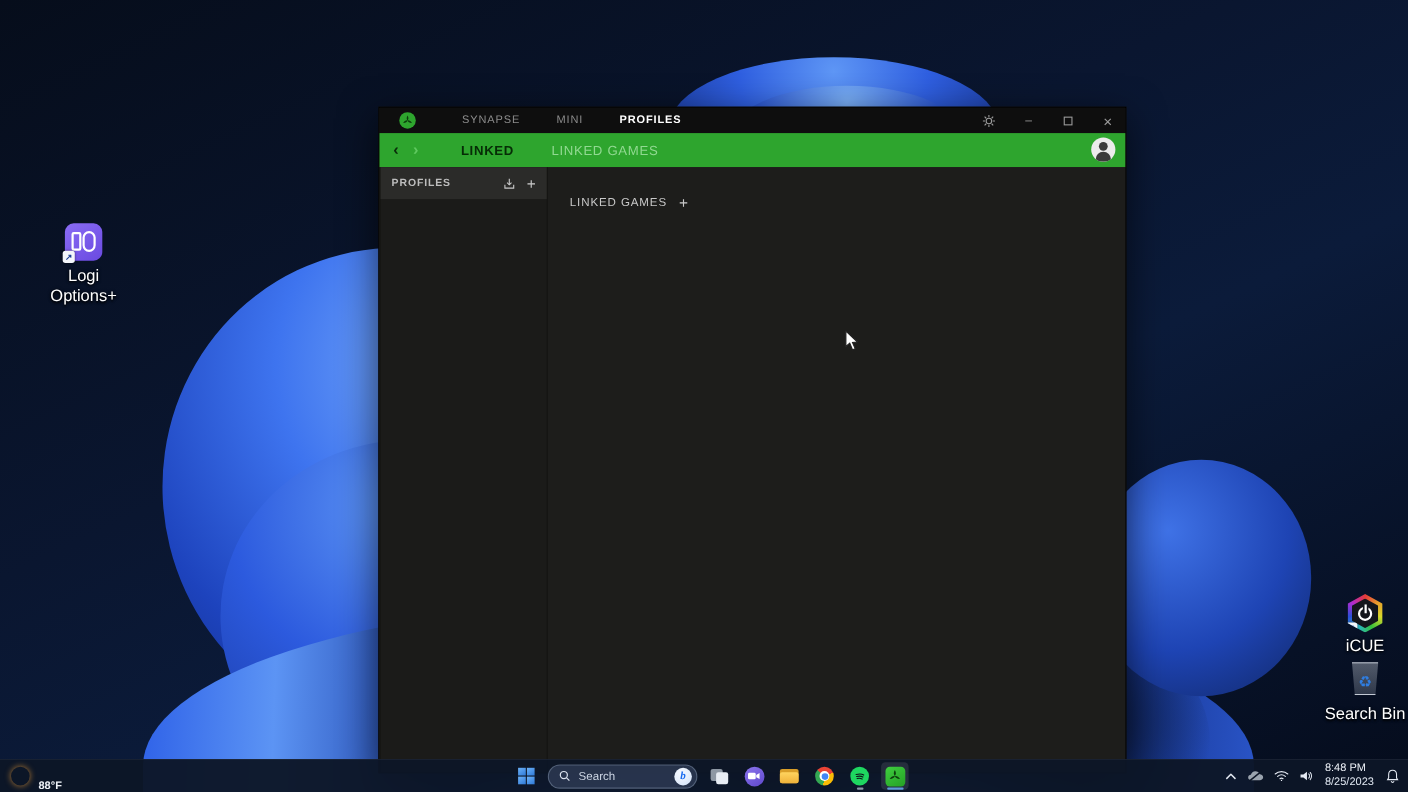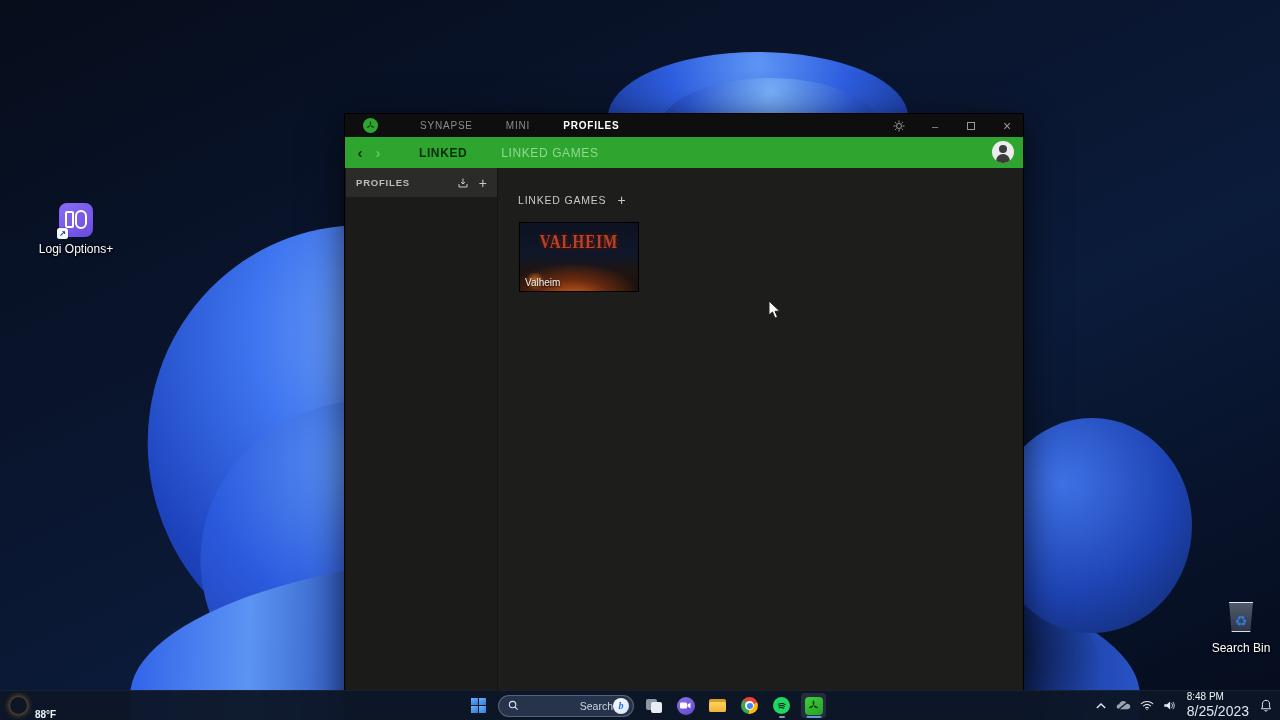--- a/index.html
+++ b/index.html
@@ -25,21 +25,21 @@
   .petal-top { left:608px; top:52px; width:300px; height:130px;
     background:radial-gradient(circle at 50% 10%, #5e96f5 0%, #2f5fe0 45%, #16338f 100%); }
   .petal-top2 { left:660px; top:78px; width:220px; height:100px;
     background:radial-gradient(circle at 50% 15%, #7ab0f8 0%, #2c58d4 60%, #142f88 100%); }
   .petal-right { left:992px; top:418px; width:200px; height:215px;
     background:radial-gradient(circle at 35% 30%, #3f72e6 0%, #1e44b4 55%, #102664 100%); }
 
   
   .desk-icon { position:absolute; width:76px; text-align:center; cursor:default; }
   .desk-icon .glyph { position:relative; width:36px; height:36px; margin:0 auto 3px auto; }
-  .desk-icon .lbl { color:#fff; font-size:12px; line-height:1.25;
+  .desk-icon .lbl { color:#fff; font-size:15px; line-height:1.25;
     text-shadow:0 1px 2px rgba(0,0,0,.9), 0 0 3px rgba(0,0,0,.8); }
   .shortcut-badge { position:absolute; left:-2px; bottom:-2px; width:11px; height:11px;
     background:#f4f7fb; border-radius:2.5px; color:#1c3f94; font-size:8px; line-height:11px;
     font-weight:bold; box-shadow:0 0 2px rgba(0,0,0,.6); }
   .logi-rect { width:34px; height:34px; margin:0 auto; border-radius:8px;
     background:linear-gradient(145deg,#8a6cf5,#6a4ae0); position:relative; }
   .logi-rect .mouse-o { position:absolute; right:6px; top:7px; width:12px; height:19px;
     border:2.2px solid #fff; border-radius:6px; }
   .logi-rect .keys { position:absolute; left:6px; top:8px; width:9px; height:17px;
     border:2px solid #fff; border-radius:2px; }
@@ -56,21 +56,21 @@
     background:linear-gradient(180deg,rgba(225,233,242,.35),rgba(190,200,214,.22));
     border:1.5px solid #d7dee8; border-top:none;
     clip-path:polygon(4% 0,96% 0,86% 100%,14% 100%); }
   .bin-body:before { content:""; position:absolute; left:-2px; top:-3px; right:-2px; height:4px;
     background:#e4eaf2; border-radius:2px; }
   .bin-recycle { position:absolute; left:50%; top:54%; transform:translate(-50%,-50%);
     color:#2f7de0; font-size:14px; font-family:"DejaVu Sans", sans-serif; }
 
   
   #app-window { position:absolute; left:344px; top:97px; width:680px; height:606px;
-    background:#1d1d1b; box-shadow:0 10px 34px rgba(0,0,0,.65); border:1px solid #000;margin-top:16px; }
+    background:#1d1d1b; box-shadow:0 10px 34px rgba(0,0,0,.65); border:1px solid #000; }
   .titlebar { position:absolute; left:0; top:0; width:100%; height:23px; background:#0e0e0e;
     display:flex; align-items:center; }
   .razer-logo { width:15px; height:15px; border-radius:50%; background:#2EA52E; margin-left:18px;
     display:flex; align-items:center; justify-content:center; }
   .tb-tabs { display:flex; margin-left:42px; gap:33px; }
   .tb-tab { font-size:10px; letter-spacing:.8px; color:#8c8c8c; cursor:pointer; }
   .tb-tab.active { color:#fff; font-weight:bold; }
   .tb-controls { position:absolute; right:8px; top:0; height:23px; display:flex; align-items:center; gap:20px; }
   .tb-controls .ctl { width:16px; height:16px; display:flex; align-items:center; justify-content:center;
     color:#9a9a9a; font-size:11px; cursor:pointer; }
@@ -146,21 +146,21 @@
   .tb-center { position:absolute; left:466px; display:flex; align-items:center; gap:7px; height:30px; }
   .task-icon { width:25px; height:25px; border-radius:4px; display:flex; align-items:center;
     justify-content:center; position:relative; cursor:pointer; }
   .task-icon.active { background:rgba(255,255,255,.1); }
   .run-dash { position:absolute; bottom:0px; left:50%; transform:translateX(-50%);
     width:6px; height:2.5px; border-radius:2px; background:#8b98a8; }
   .run-dash.wide { width:15px; background:#5f9bd8; }
   .start-grid { display:grid; grid-template-columns:7px 7px; grid-template-rows:7px 7px; gap:1.5px; }
   .start-grid i { background:linear-gradient(145deg,#6db2f8,#2f7ad8); display:block; }
   .search-pill { display:flex; align-items:center; width:136px; height:22px; border-radius:11px;
-    background:rgba(48,62,88,.75); border:1px solid rgba(130,145,170,.5); padding:0 4px 0 9px; cursor:text;text-align:right; }
+    background:rgba(48,62,88,.75); border:1px solid rgba(130,145,170,.5); padding:0 4px 0 9px; cursor:text; }
   .search-pill .stxt { color:#cdd6e4; font-size:10.5px; flex:1; margin-left:7px; }
   .bing-circle { width:16px; height:16px; border-radius:50%;
     background:radial-gradient(circle at 35% 30%, #f4f8ff 0%, #e8f0fc 45%, #cfe0f8 100%);
     color:#1a6cf0; font-weight:bold; font-size:10px; display:flex; align-items:center;
     justify-content:center; font-family:"Liberation Serif", serif; font-style:italic; }
   .taskview-g { position:relative; width:16px; height:14px; }
   .taskview-g .b1 { position:absolute; left:0; top:0; width:11px; height:11px; background:#8e98a4; border-radius:2px; }
   .taskview-g .b2 { position:absolute; right:0; bottom:0; width:11px; height:11px; background:#e8edf4; border-radius:2px; }
   .cam-circle { width:18px; height:18px; border-radius:50%; background:linear-gradient(145deg,#8a74ec,#5f48cc);
     display:flex; align-items:center; justify-content:center; }
@@ -176,21 +176,21 @@
   .chrome-g:after { content:""; position:absolute; left:5.5px; top:5.5px; width:6px; height:6px;
     border-radius:50%; background:#4286f5; }
   .spotify-g { width:17px; height:17px; border-radius:50%; background:#1ed760;
     display:flex; align-items:center; justify-content:center; }
   .razer-sq { width:18px; height:18px; border-radius:4px; background:linear-gradient(145deg,#3fce3f,#25a125);
     display:flex; align-items:center; justify-content:center; }
   .tray { position:absolute; right:6px; display:flex; align-items:center; gap:7px; height:30px; }
   .tray-icon { display:flex; align-items:center; justify-content:center; width:16px; height:22px; cursor:pointer; }
   .clock { text-align:left; line-height:1.25; cursor:pointer; padding:0 2px; }
   .clock .t { color:#eef2f8; font-size:10px; }
-  .clock .d { color:#dfe6f0; font-size:14px; }
+  .clock .d { color:#dfe6f0; font-size:10px; }
 </style>
 </head>
 <body>
 
 <div id="screen">
 
   <div class="petal petal-left"></div>
   <div class="petal petal-left2"></div>
   <div class="petal petal-bottom"></div>
   <div class="petal petal-fold1"></div>
@@ -203,20 +203,30 @@
     <div class="glyph">
       <div class="logi-rect">
         <span class="keys"></span>
           <span class="mouse-o"></span>
         <span class="shortcut-badge">↗</span>
       </div>
     </div>
     <div class="lbl">Logi Options+</div>
   </div>
 
+  <div class="desk-icon" style="left:1203px; top:540px;">
+    <div class="glyph">
+      <div class="icue-hex">
+          <div class="inner"></div>
+          <div class="pwr"></div>
+        <span class="shortcut-badge" style="z-index:2">↗</span>
+      </div>
+    </div>
+    <div class="lbl">iCUE</div>
+  </div>
 
   <div class="desk-icon" style="left:1203px; top:600px;">
     <div class="glyph">
       <div class="bin-body"></div>
       <span class="bin-recycle">♻</span>
     </div>
     <div class="lbl">Search Bin</div>
   </div>
 
   <div id="app-window">
@@ -279,26 +289,20 @@
           </span>
           <span class="ph-plus">+</span>
         </div>
       </div>
 
       <div class="col-games">
         <div class="lg-header">
           <span class="lg-title">LINKED GAMES</span>
           <span class="lg-plus">+</span>
         </div>
-        <div class="game-tile">
-          <div class="fire"></div>
-          <div class="fire2"></div>
-          <div class="game-art-title">VALHEIM</div>
-          <div class="game-label">Valheim</div>
-        </div>
       </div>
 
     </div>
   </div>
 
   <div id="cursor">
     <svg width="14" height="20" viewBox="0 0 14 20">
       <path d="M1 1 L1 15 L4.5 12 L7 18 L9.5 17 L7 11.3 L11.5 11 Z" fill="#fff" stroke="#222" stroke-width="1"></path>
     </svg>
   </div>

